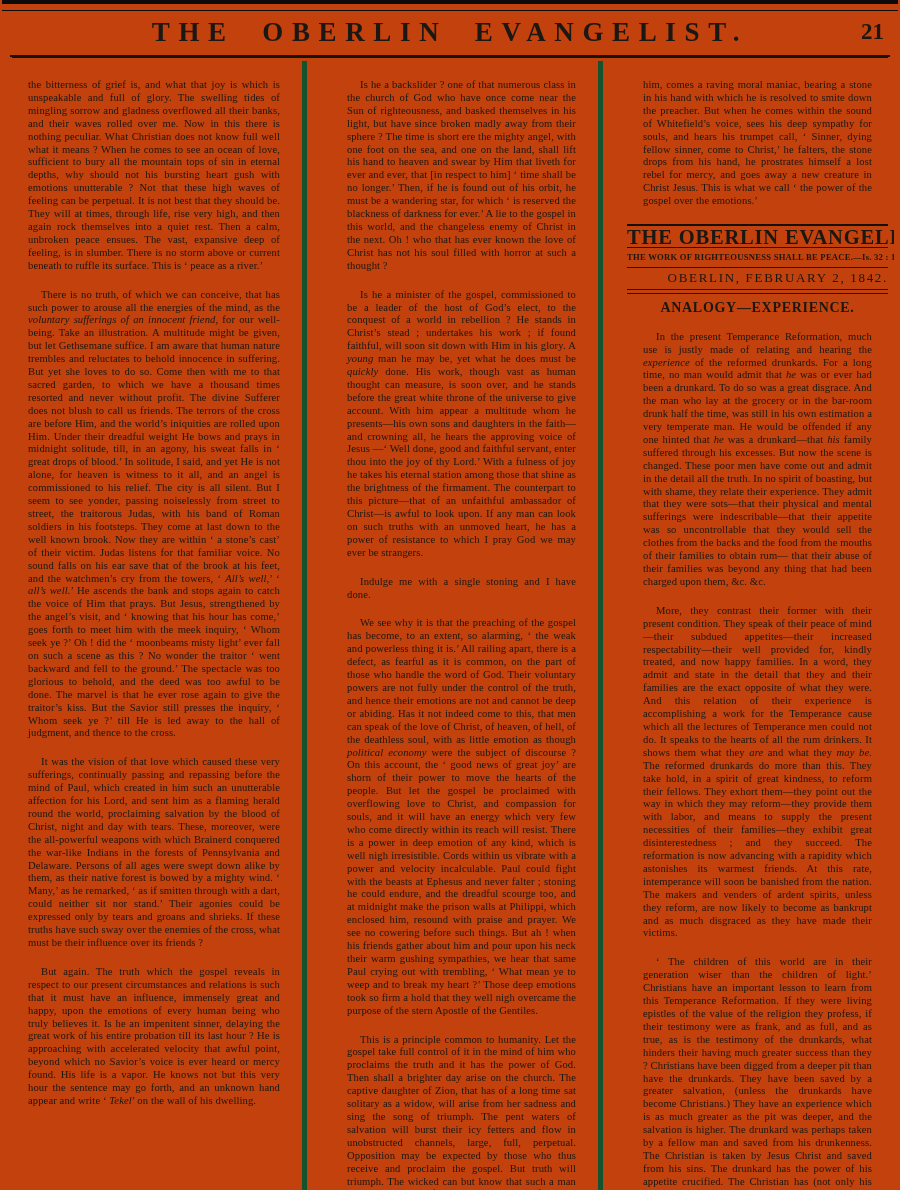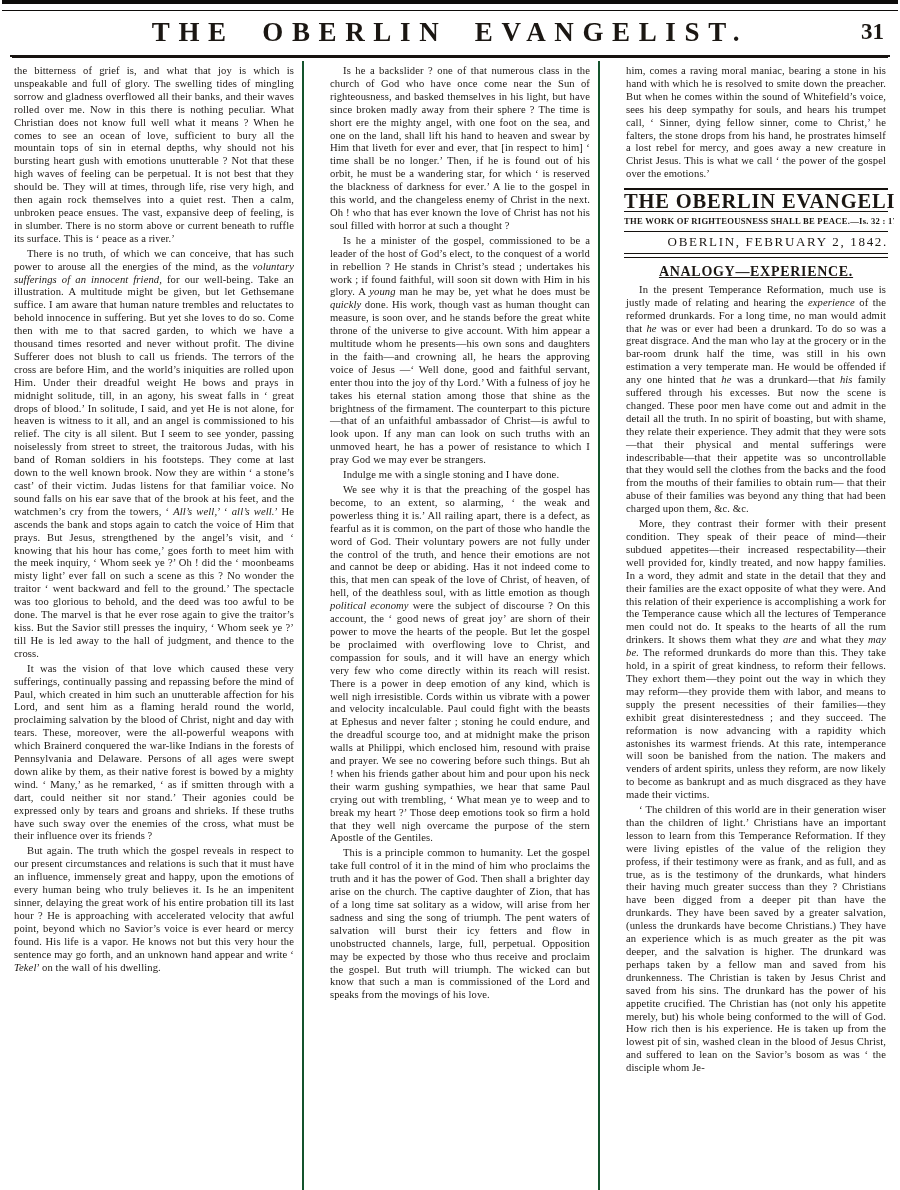--- a/index.html
+++ b/index.html
@@ -1,21 +1,21 @@
 <!DOCTYPE html>
 <html><head>
 <meta charset="utf-8">
 <style>
   html, body { margin: 0; padding: 0; background: #888; }
   .page {
     position: relative;
     width: 900px;
     height: 1190px;
     margin: 0 auto;
-    background: #ffffff;
+    background: #c2410c;
     color: #1b1713;
     font-family: "Liberation Serif", serif;
     overflow: hidden;
     box-sizing: border-box;
   }
   .top-bar {
     height: 6px;
     border-top: 4px solid #0d0b09;
     border-bottom: 1px solid #0d0b09;
     margin: 0 2px;
@@ -55,22 +55,22 @@
   .col {
     width: 296px;
     box-sizing: border-box;
     padding: 2px 6px 0 6px;
     overflow: hidden;
     text-align: justify;
     font-size: 10.6px;
     line-height: 12.9px;
     letter-spacing: 0.1px;
   }
-  .col + .col { border-left: 2px solid #14532d; padding-left: 24px; }
-  .col p { margin: 2px; text-indent: 13px; }
+  .col + .col { border-left: 5px solid #14532d; padding-left: 24px; }
+  .col p { margin: 16px; text-indent: 13px; }
   .col p.noindent { text-indent: 0; }
   .sep { height: 0; border-top: 2.5px solid #14100d; margin: 7px 0 5px 0; }
   .masthead-title {
     text-align: center;
     font-size: 20.5px;
     font-weight: bold;
     letter-spacing: 0.04em;
     white-space: nowrap;
     margin: 2px 0 3px 0;
     text-indent: 0;
@@ -99,33 +99,32 @@
     border-bottom: 1.3px solid #14100d;
     margin: 2px 0 8px 0;
   }
   .article-heading {
     text-align: center;
     font-size: 14px;
     font-weight: bold;
     letter-spacing: 0.05em;
     margin: 4px 0 5px 0;
     text-indent: 0;
-    text-decoration: underline;
   }
 </style>
 </head>
 <body>
 
 <div class="page">
 
   <div class="top-bar"></div>
 
   <div class="paper-header">
     <div class="paper-title">THE OBERLIN EVANGELIST.</div>
-    <div class="page-number">31</div>
+    <div class="page-number">21</div>
   </div>
 
   <div class="columns">
 
     <div class="col">
       <p class="noindent">the bitterness of grief is, and what that joy is which is unspeakable and full of glory.  The swelling tides of mingling sorrow and gladness overflowed all their banks, and their waves rolled over me.  Now in this there is nothing peculiar.  What Christian does not know full well what it means ?  When he comes to see an ocean of love, sufficient to bury all the mountain tops of sin in eternal depths, why should not his bursting heart gush with emotions unutterable ?  Not that these high waves of feeling can be perpetual.  It is not best that they should be.  They will at times, through life, rise very high, and then again rock themselves into a quiet rest.  Then a calm, unbroken peace ensues.  The vast, expansive deep of feeling, is in slumber.  There is no storm above or current beneath to ruffle its surface.  This is ‘ peace as a river.’</p>
       <p>There is no truth, of which we can conceive, that has such power to arouse all the energies of the mind, as the <i>voluntary sufferings of an innocent friend,</i> for our well-being.  Take an illustration. A multitude might be given, but let Gethsemane suffice.  I am aware that human nature trembles and reluctates to behold innocence in suffering.  But yet she loves to do so.  Come then with me to that sacred garden, to which we have a thousand times resorted and never without profit.  The divine Sufferer does not blush to call us friends.  The terrors of the cross are before Him, and the world’s iniquities are rolled upon Him.  Under their dreadful weight He bows and prays in midnight solitude, till, in an agony, his sweat falls in ‘ great drops of blood.’  In solitude, I said, and yet He is not alone, for heaven is witness to it all, and an angel is commissioned to his relief.  The city is all silent.  But I seem to see yonder, passing noiselessly from street to street, the traitorous Judas, with his band of Roman soldiers in his footsteps.  They come at last down to the well known brook.  Now they are within ‘ a stone’s cast’ of their victim.  Judas listens for that familiar voice.  No sound falls on his ear save that of the brook at his feet, and the watchmen’s cry from the towers, ‘ <i>All’s well,</i>’ ‘ <i>all’s well.</i>’  He ascends the bank and stops again to catch the voice of Him that prays.  But Jesus, strengthened by the angel’s visit, and ‘ knowing that his hour has come,’ goes forth to meet him with the meek inquiry, ‘ Whom seek ye ?’  Oh ! did the ‘ moonbeams misty light’ ever fall on such a scene as this ?  No wonder the traitor ‘ went backward and fell to the ground.’  The spectacle was too glorious to behold, and the deed was too awful to be done.  The marvel is that he ever rose again to give the traitor’s kiss.  But the Savior still presses the inquiry, ‘ Whom seek ye ?’ till He is led away to the hall of judgment, and thence to the cross.</p>
       <p>It was the vision of that love which caused these very sufferings, continually passing and repassing before the mind of Paul, which created in him such an unutterable affection for his Lord, and sent him as a flaming herald round the world, proclaiming salvation by the blood of Christ, night and day with tears.  These, moreover, were the all-powerful weapons with which Brainerd conquered the war-like Indians in the forests of Pennsylvania and Delaware.  Persons of all ages were swept down alike by them, as their native forest is bowed by a mighty wind.  ‘ Many,’ as he remarked, ‘ as if smitten through with a dart, could neither sit nor stand.’  Their agonies could be expressed only by tears and groans and shrieks.  If these truths have such sway over the enemies of the cross, what must be their influence over its friends ?</p>
       <p>But again.  The truth which the gospel reveals in respect to our present circumstances and relations is such that it must have an influence, immensely great and happy, upon the emotions of every human being who truly believes it.  Is he an impenitent sinner, delaying the great work of his entire probation till its last hour ?  He is approaching with accelerated velocity that awful point, beyond which no Savior’s voice is ever heard or mercy found. His life is a vapor.  He knows not but this very hour the sentence may go forth, and an unknown hand appear and write ‘ <i>Tekel</i>’ on the wall of his dwelling.</p>
     </div>

